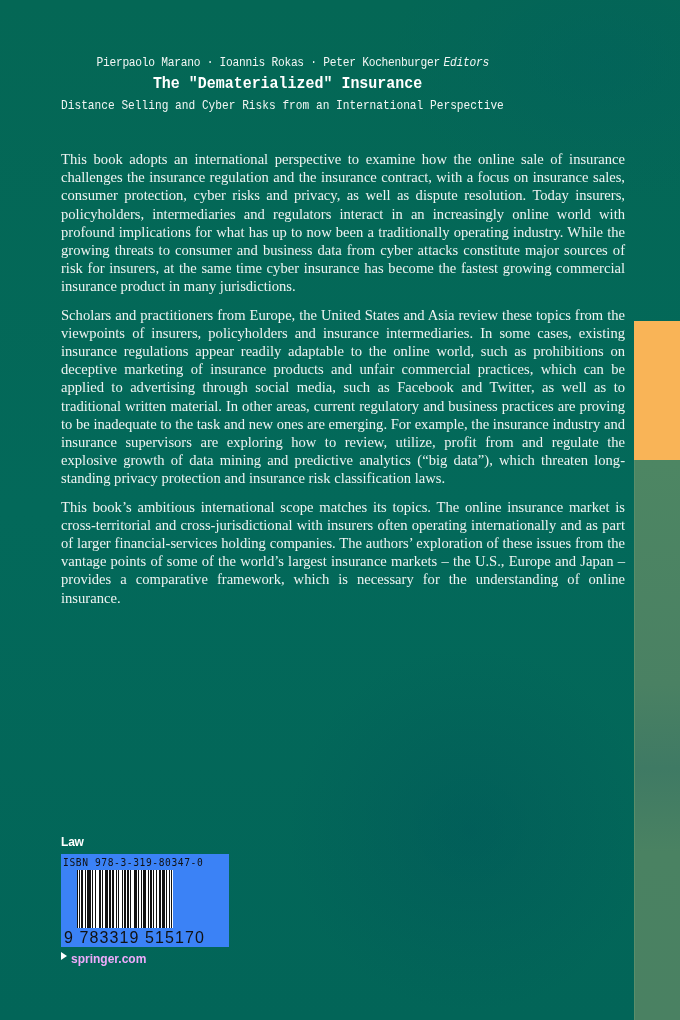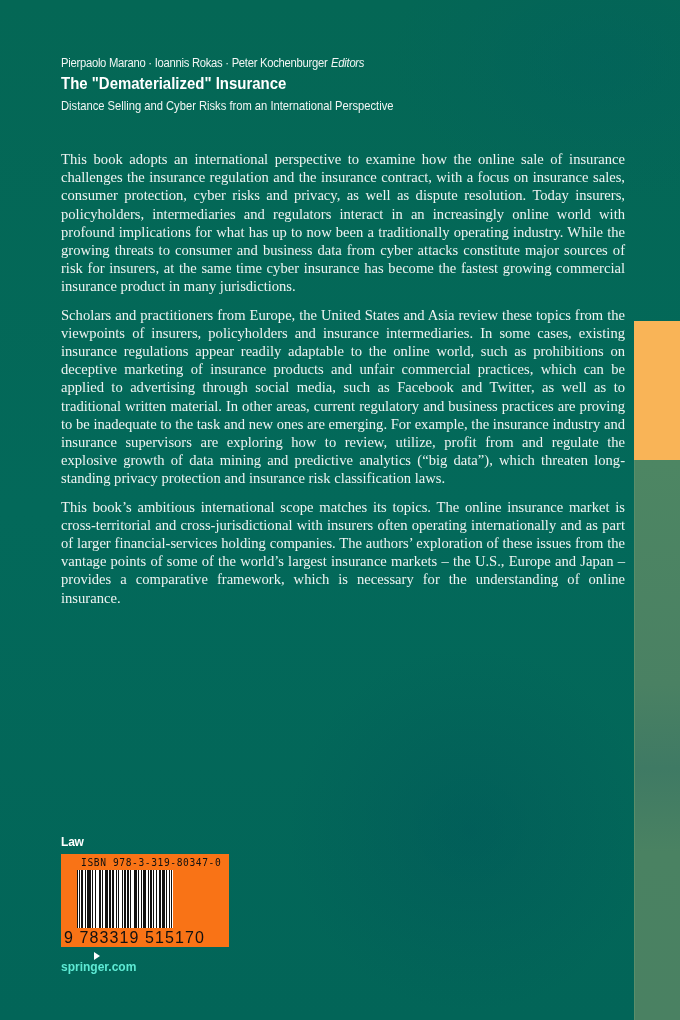--- a/index.html
+++ b/index.html
@@ -23,21 +23,22 @@
       position: absolute; left: 634px; top: 321px; width: 46px; height: 139px;
       background: #f9b457;
     }
     .side-strip-green {
       position: absolute; left: 634px; top: 460px; width: 46px; height: 560px;
       background: linear-gradient(180deg, #4d8663 0%, #4a8163 40%, #3f7a64 55%, #4a8262 70%, #4a8162 100%);
       border-left: 1px solid #5a8e6a;
     }
     .header {
       position: absolute; left: 61px; top: 55px; color: #ffffff;
-      font-family: Liberation Sans, sans-serif;
+      font-family: Liberation Mono, monospace;
+      text-align: center;
     }
     .editors {
       font-size: 12.5px; letter-spacing: -0.3px; line-height: 16px; color: #f2f6f4;
       transform: scaleX(0.9); transform-origin: left;
       white-space: nowrap;
     }
     .editors .role { font-style: italic; margin-left: 4px; }
     .title {
       font-size: 17px; font-weight: bold; line-height: 22px; margin-top: 2px;
       transform: scaleX(0.88); transform-origin: left; white-space: nowrap;
@@ -53,39 +54,39 @@
       font-size: 14.6px; line-height: 18.2px;
       text-align: justify;
     }
     .blurb p { margin: 0 0 10px 0; font-family: Liberation Serif, serif; }
     .category {
       position: absolute; left: 61px; top: 835px; color: #ffffff;
       font-size: 12px; font-weight: bold; letter-spacing: -0.2px;
     }
     .barcode-box {
       position: absolute; left: 61px; top: 854px; width: 168px; height: 93px;
-      background: #f97316; box-sizing: border-box; padding: 3px 20px;
+      background: #3b82f6; box-sizing: border-box; padding: 3px 2px;
     }
     .isbn-text {
       font-family: "DejaVu Sans Mono", monospace; font-size: 9.6px; color: #111;
       letter-spacing: 0.6px; line-height: 11px; white-space: nowrap;
     }
     .bars {
       position: absolute; left: 16px; top: 16px; width: 148px; height: 58px;
       display: flex; align-items: stretch;
     }
     .bars span { display: block; height: 100%; }
     .ean-digits {
       position: absolute; left: 3px; bottom: 1px;
       font-family: "Liberation Sans", sans-serif; font-size: 16px; color: #111;
       line-height: 17px; white-space: nowrap; letter-spacing: 1.1px;
     }
     .springer {
-      position: absolute; left: 61px; top: 952px; color: #5eead4;
-      font-size: 12px; font-weight: bold; display: flex; align-items: center; flex-direction: column;
+      position: absolute; left: 61px; top: 952px; color: #f0abfc;
+      font-size: 12px; font-weight: bold; display: flex; align-items: flex-start;
     }
     .springer .arrow {
       width: 0; height: 0; border-left: 6px solid #ffffff;
       border-top: 4.5px solid transparent; border-bottom: 4.5px solid transparent;
       margin-right: 4px;
     }
   </style>
 </head>
 <body>
 

